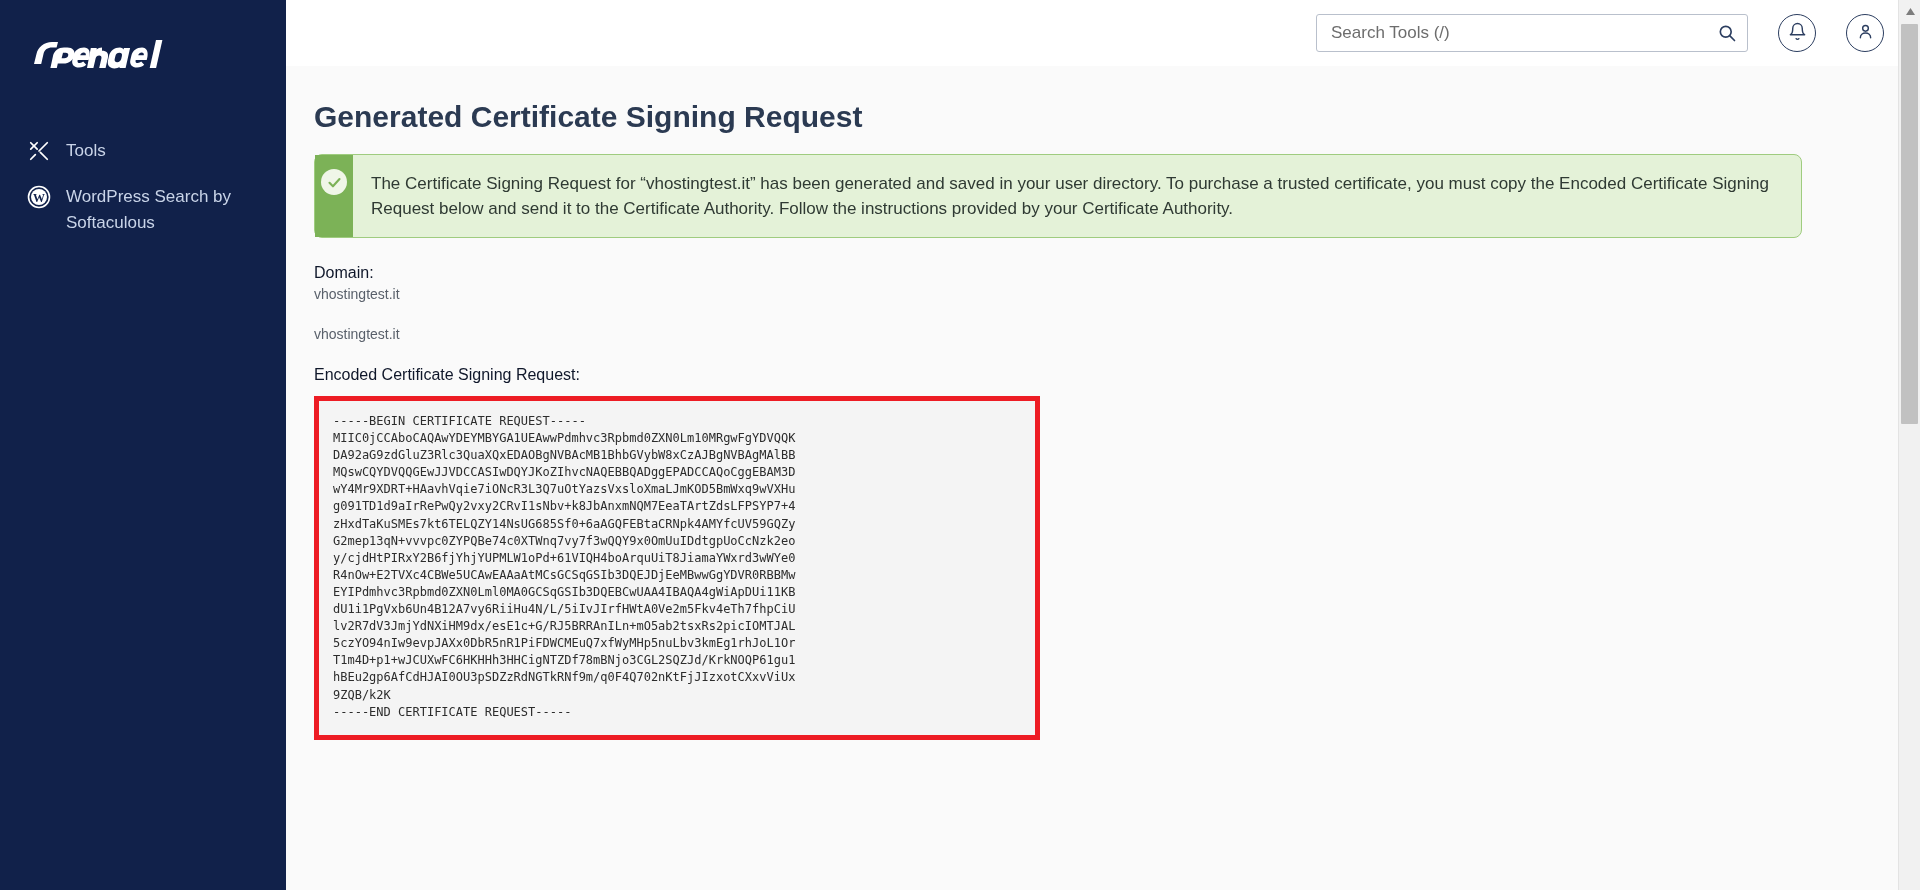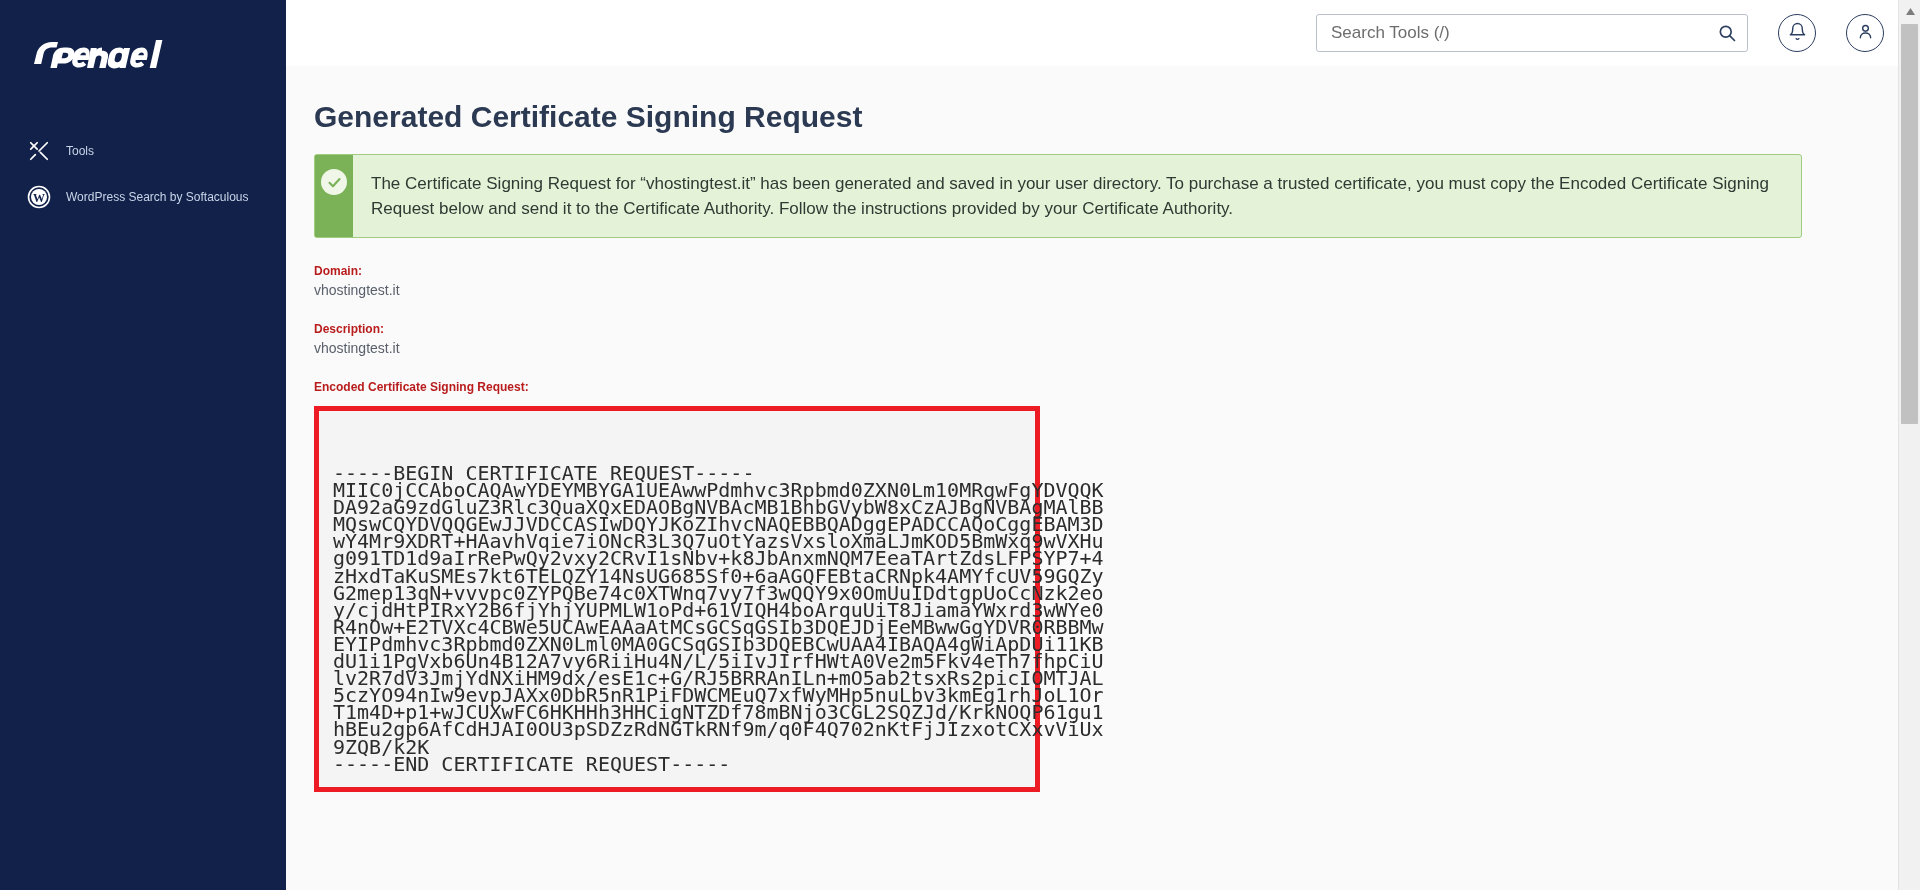--- a/index.html
+++ b/index.html
@@ -25,21 +25,21 @@
     display: flex; align-items: flex-start; gap: 14px;
     padding: 10px 18px 10px 26px;
     color: #c6d2e6; font-size: 19px; line-height: 26px;
     cursor: pointer;
   }
   .nav-ico {
     flex: 0 0 26px; width: 26px; height: 26px;
     display: flex; align-items: center; justify-content: center;
     color: #ffffff;
   }
-  .nav-label { font-size: 12px; color: #c9d4e8; }
+  .nav-label { font-size: 17px; color: #c9d4e8; }
 
   
   .main {
     flex: 1 1 auto; height: 890px;
     display: flex; flex-direction: column;
     background: #fafafa;
     position: relative;
   }
   .topbar {
     height: 66px; flex: 0 0 66px;
@@ -88,64 +88,63 @@
   .section-title {
     font-size: 30px; font-weight: 700; color: #2b3a52;
     margin-bottom: 20px;
   }
 
   .alert {
     display: flex; align-items: stretch;
     width: 1488px;
     background: #e4f2d8;
     border: 1px solid #9fcc7f;
-    border-radius: 3px;
+    border-radius: 8px;
     margin-bottom: 26px;
   }
   .alert-ico-band {
     flex: 0 0 38px;
     background: #7cb257;
     display: flex; align-items: flex-start; justify-content: center;
     padding-top: 14px;
   }
   .alert-check {
     width: 26px; height: 26px; border-radius: 50%;
     background: #f0f6e8;
     display: flex; align-items: center; justify-content: center;
   }
   .alert-check svg { width: 15px; height: 15px; color: #7cb257; }
   .alert-body {
     padding: 16px 20px 16px 18px;
     font-size: 17px; line-height: 25px; color: #2f3a33;
   }
 
   .field-label {
-    font-size: 12px; font-weight: bold; color: #b91c1c;
+    font-size: 16px; font-weight: normal; color: #0f172a;
     margin-bottom: 4px;
   }
   .field-value {
     font-size: 14px; color: #59606b; font-weight: 400;
     margin-bottom: 24px;
   }
   .field-label.csr { margin-bottom: 12px; }
 
   .csr-box {
     width: 726px;
     border: 5px solid #ed1c24;
     background: #f4f4f4;
     padding: 12px 14px 14px 14px;
   }
   .csr-pre {
     font-family: "DejaVu Sans Mono", monospace;
-    font-size: 20px;
+    font-size: 12px;
     line-height: 17.1px;
     color: #2c2c2c;
     white-space: pre;
     letter-spacing: 0px;
-    margin-top: 42px;
   }
 
   
   .scrollbar {
     position: absolute; right: 0; top: 0;
     width: 22px; height: 890px;
     background: #f1f1f1;
     border-left: 1px solid #e3e3e3;
   }
   .sb-arrow {
@@ -251,21 +250,20 @@
               <path d="M4 12.5l5.5 5.5L20 6.5"></path>
             </svg>
           </span>
         </div>
         <div class="alert-body">The Certificate Signing Request for “vhostingtest.it” has been generated and saved in your user directory. To purchase a trusted certificate, you must copy the Encoded Certificate Signing Request below and send it to the Certificate Authority. Follow the instructions provided by your Certificate Authority.</div>
       </div>
 
       <div class="field-label">Domain:</div>
       <div class="field-value">vhostingtest.it</div>
 
-      <div class="field-label">Description:</div>
       <div class="field-value">vhostingtest.it</div>
 
       <div class="field-label csr">Encoded Certificate Signing Request:</div>
 
       <div class="csr-box">
         <pre class="csr-pre">-----BEGIN CERTIFICATE REQUEST-----
 MIIC0jCCAboCAQAwYDEYMBYGA1UEAwwPdmhvc3Rpbmd0ZXN0Lm10MRgwFgYDVQQK
 DA92aG9zdGluZ3Rlc3QuaXQxEDAOBgNVBAcMB1BhbGVybW8xCzAJBgNVBAgMAlBB
 MQswCQYDVQQGEwJJVDCCASIwDQYJKoZIhvcNAQEBBQADggEPADCCAQoCggEBAM3D
 wY4Mr9XDRT+HAavhVqie7iONcR3L3Q7uOtYazsVxsloXmaLJmKOD5BmWxq9wVXHu

